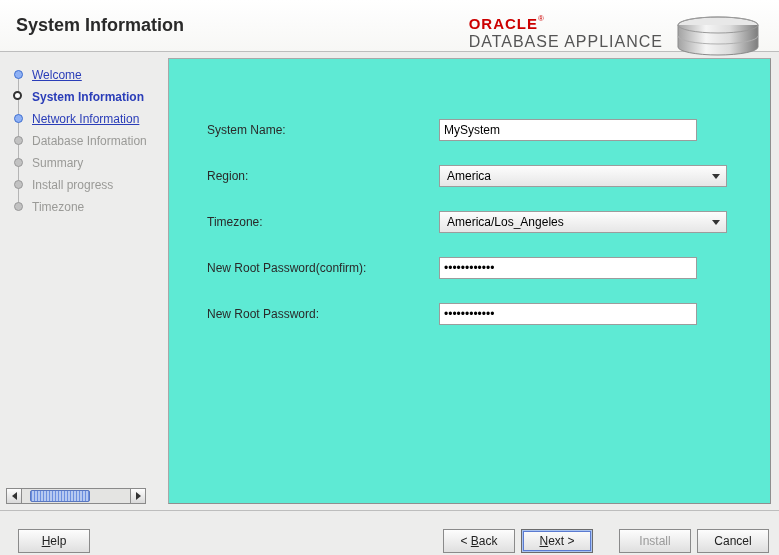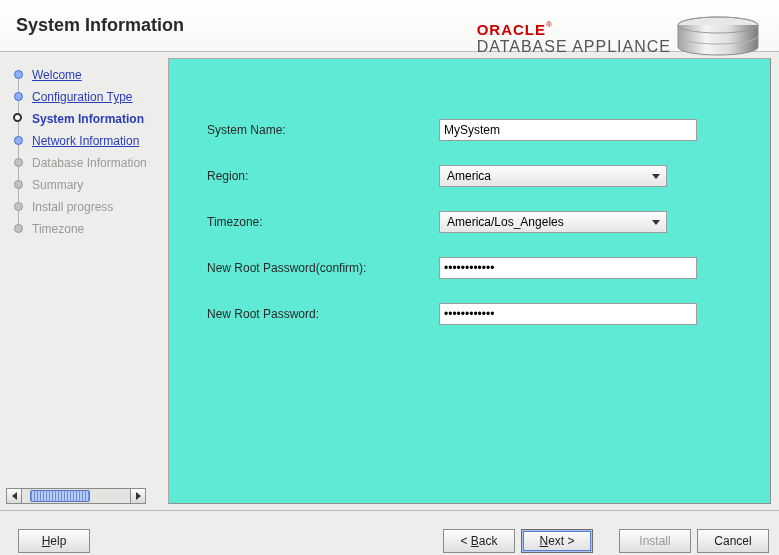--- a/index.html
+++ b/index.html
@@ -20,22 +20,22 @@
     align-items: center;
     padding: 0 16px;
   }
   .header-title {
     font-size: 18px;
     font-weight: bold;
     color: #2a2a2a;
   }
   .brand {
     display: flex;
-    align-items: flex-end;
-    gap: 2px;
+    align-items: flex-start;
+    gap: 10px;
     margin-top: 21px;
   }
   .brand-text {
     text-align: left;
     line-height: 1.1;
   }
   .brand-oracle {
     color: #cc0000;
     font-weight: bold;
     font-size: 15px;
@@ -192,21 +192,21 @@
   .form-input {
     width: 258px;
     height: 22px;
     border: 1px solid #9c9c9c;
     padding: 2px 4px;
     font-family: inherit;
     font-size: 12px;
     background: #fff;
   }
   .form-select {
-    width: 228px;
+    width: 288px;
     height: 22px;
     position: relative;
     border: 1px solid #9c9c9c;
     background: linear-gradient(#fdfdfd, #e6e6e6);
     padding: 2px 20px 2px 7px;
     font-size: 12px;
     display: flex;
     align-items: center;
     cursor: pointer;
   }
@@ -288,24 +288,20 @@
   </div>
 </div>
 
 <div class="body">
   <div class="sidebar">
     <ul class="steps">
       <li class="step done">
         <span class="step-dot"></span>
         <span class="step-label">Welcome</span>
       </li>
-      <li class="step done">
-        <span class="step-dot"></span>
-        <span class="step-label">Configuration Type</span>
-      </li>
       <li class="step current">
         <span class="step-dot"></span>
         <span class="step-label">System Information</span>
       </li>
       <li class="step next">
         <span class="step-dot"></span>
         <span class="step-label">Network Information</span>
       </li>
       <li class="step">
         <span class="step-dot"></span>

